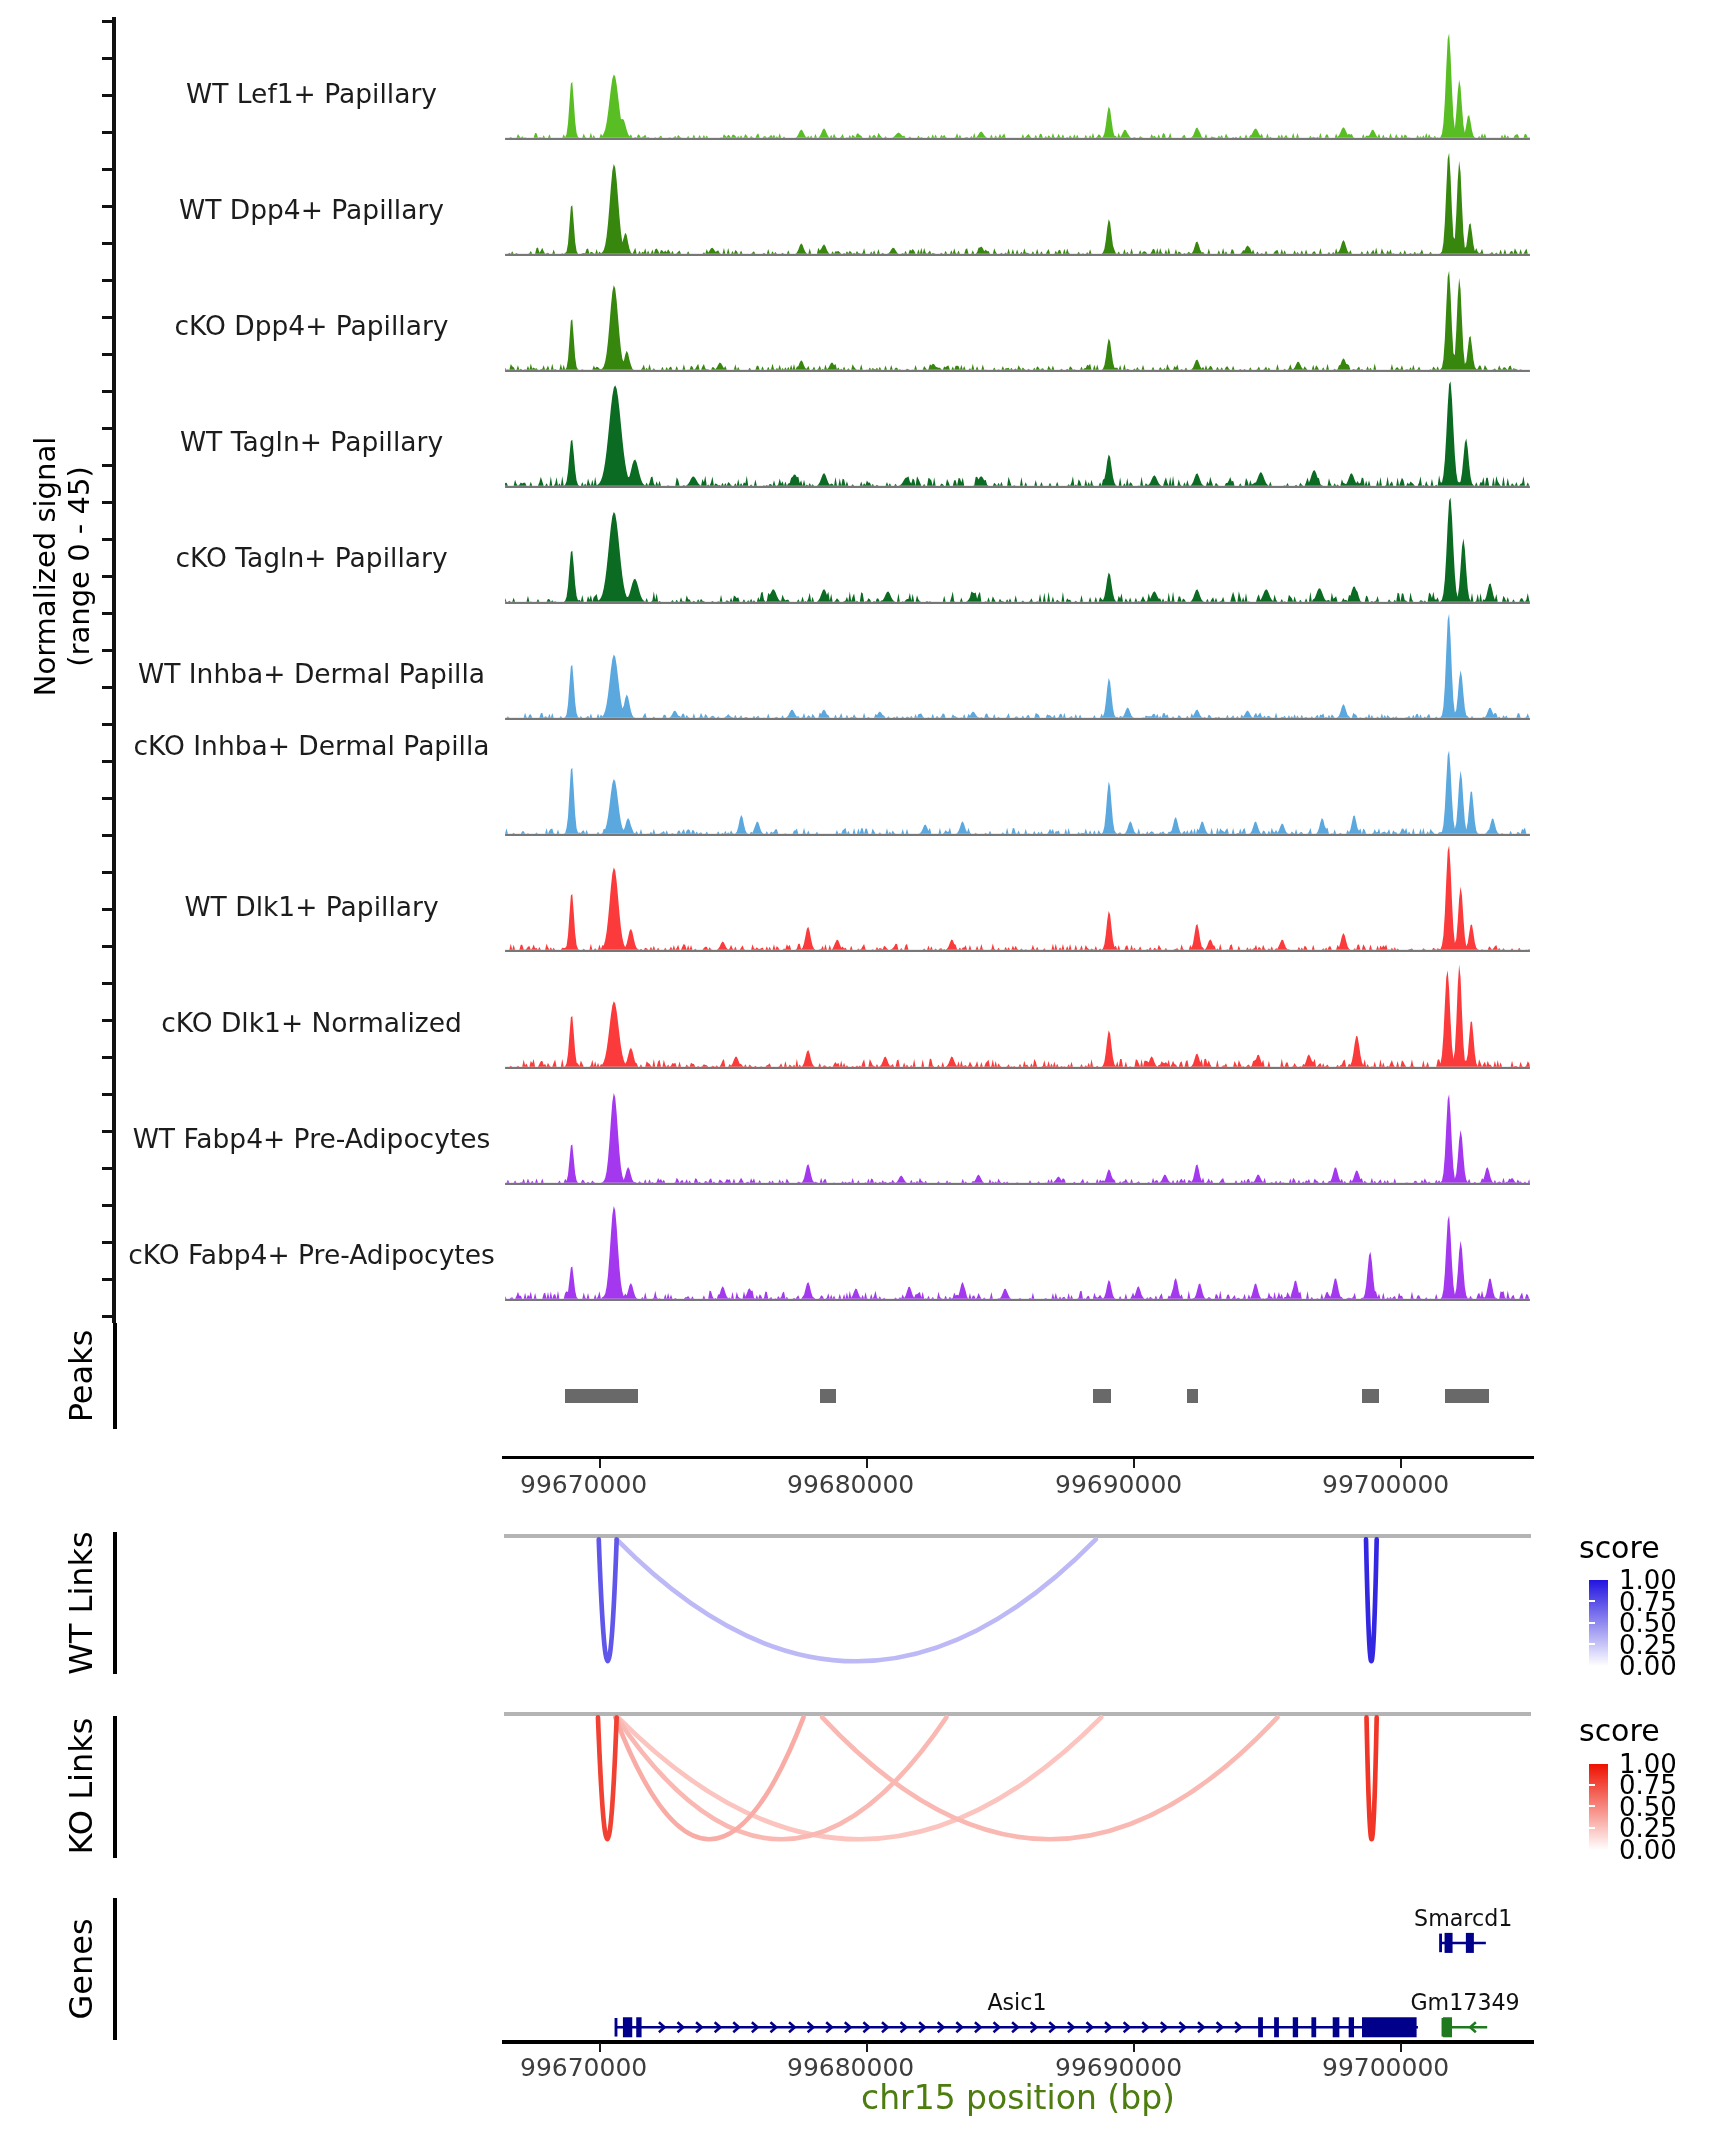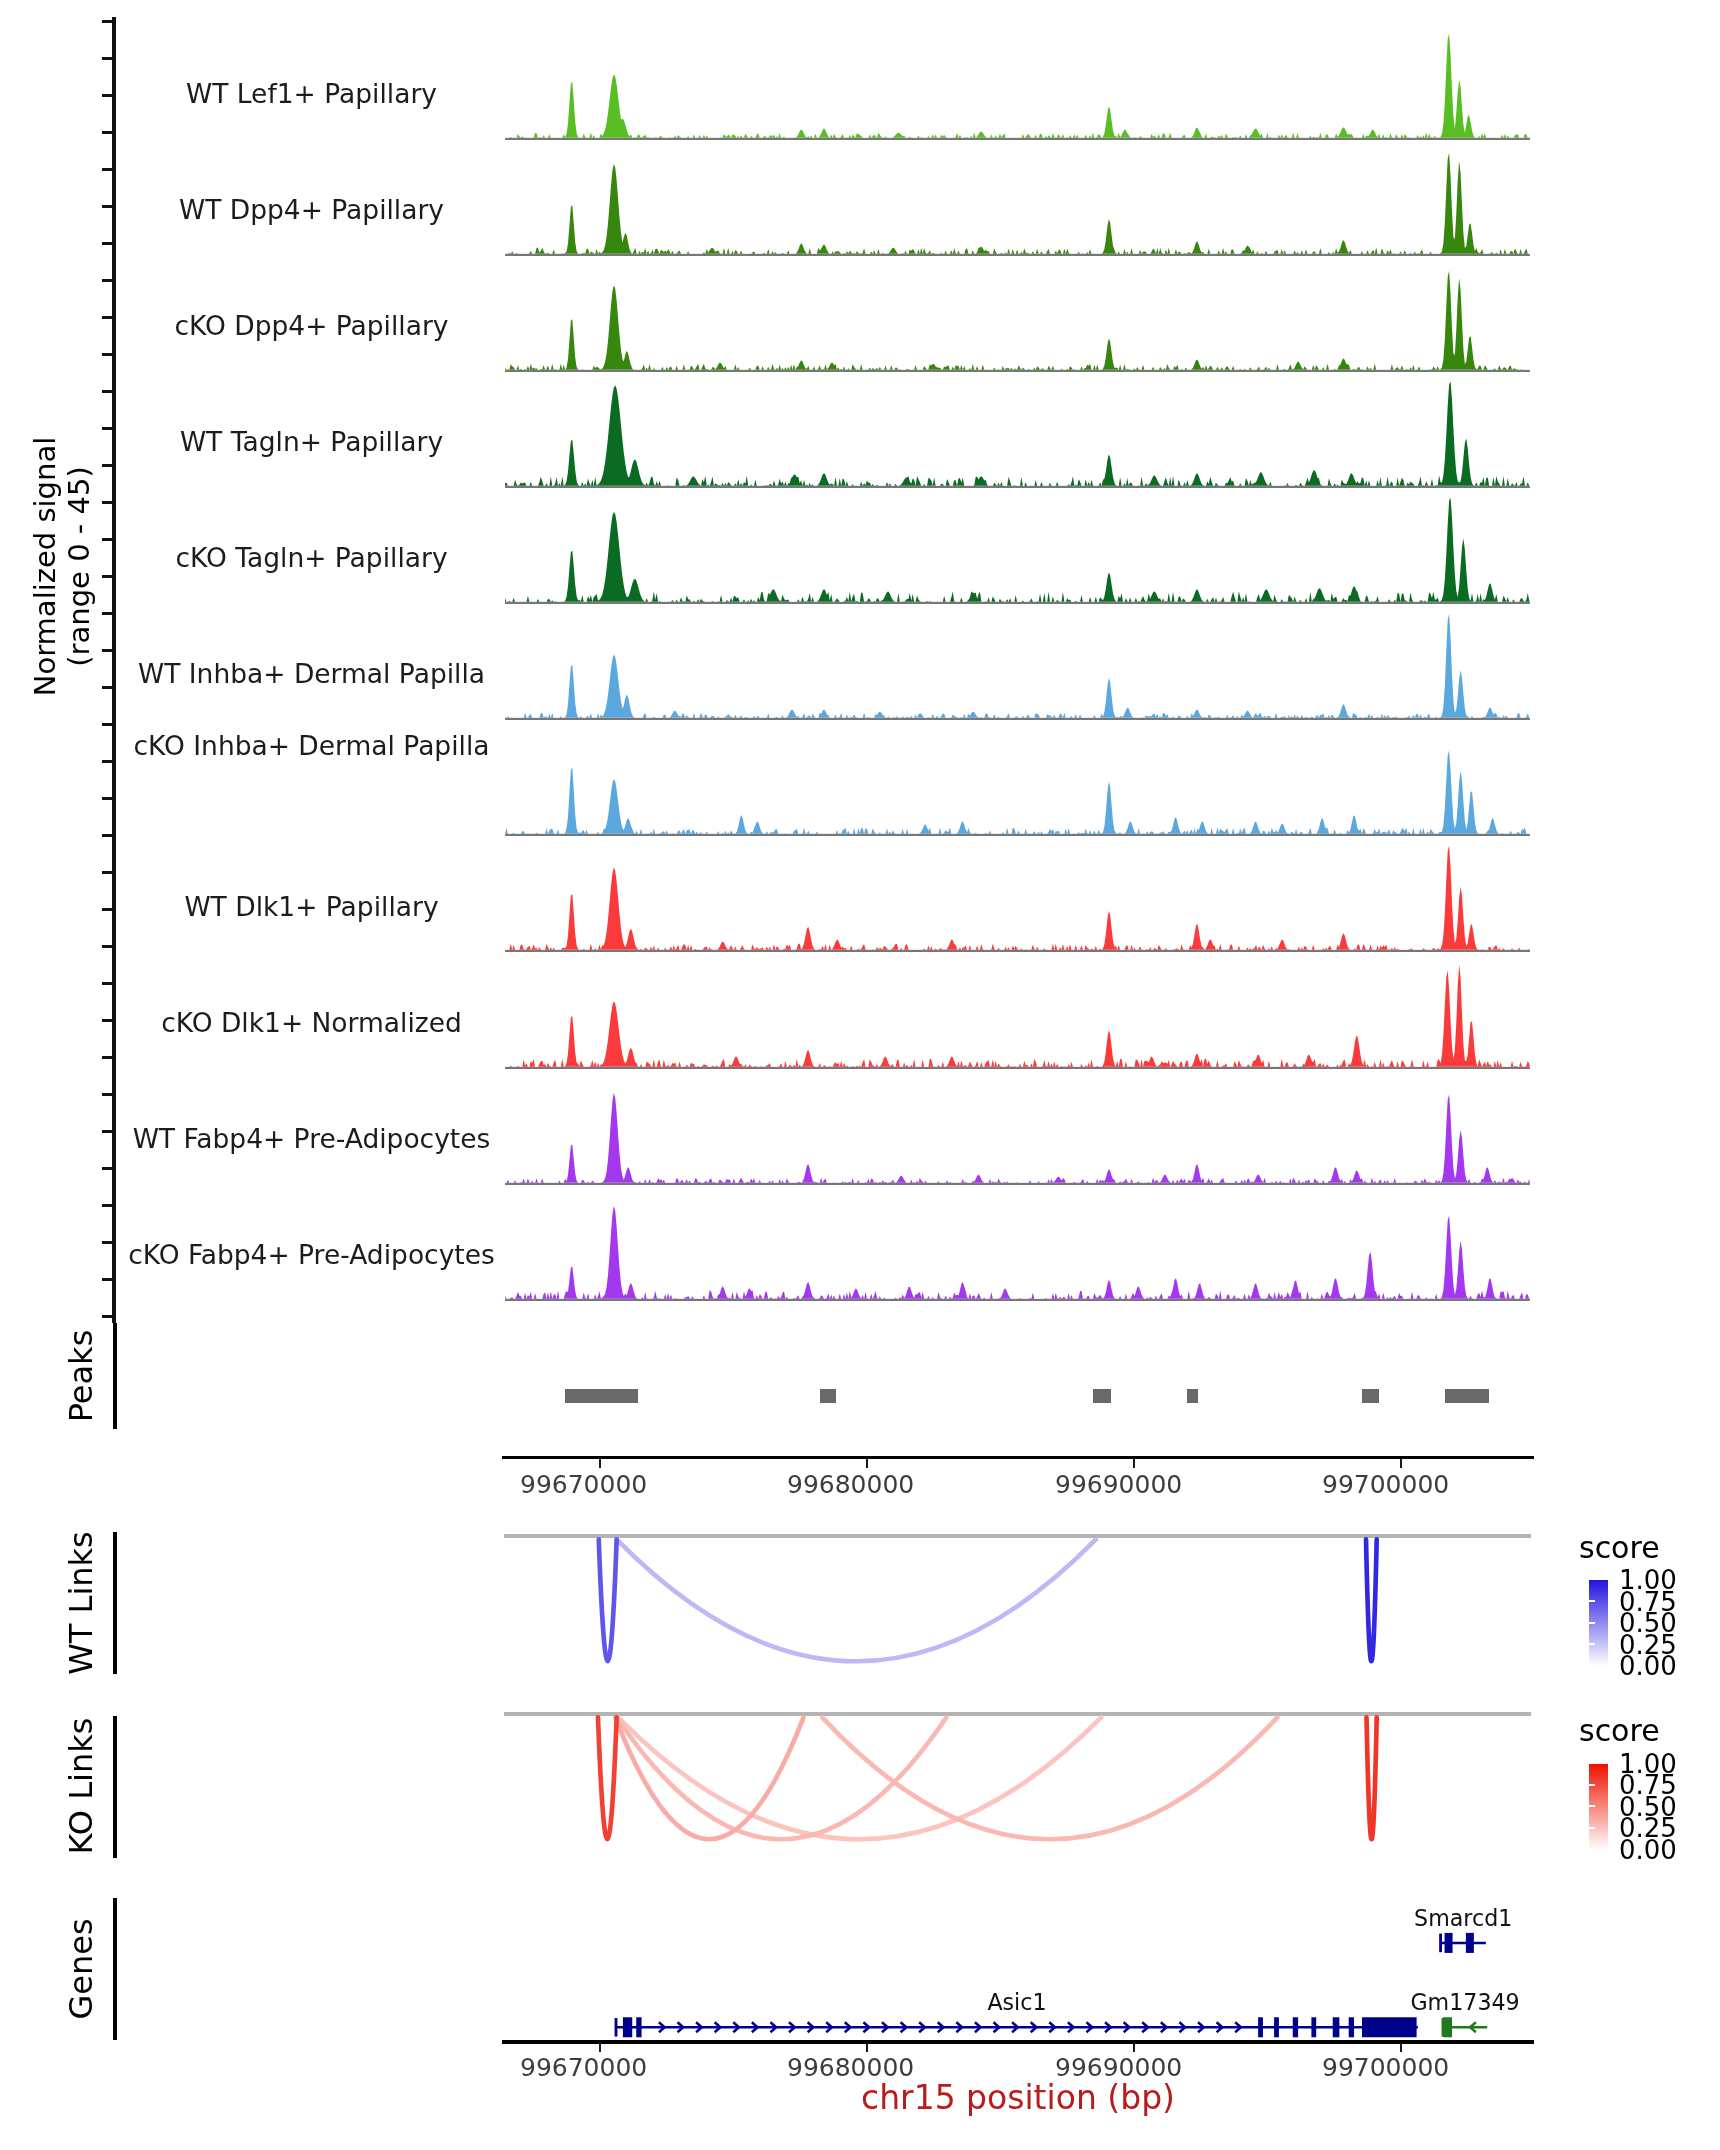--- a/index.html
+++ b/index.html
@@ -17,21 +17,21 @@
   
   .track-label{left:68px;width:487px;height:37px;line-height:37px;text-align:center;
     font-size:26.5px;color:#1c1c1c;position:absolute;}
   .cov-svg{position:absolute;left:504px;width:1027px;height:113px;}
   
   .peak-box{position:absolute;top:1389px;height:14.3px;}
   
   .axis-line{left:502px;width:1032px;background:#000;}
   .axis-tick{position:absolute;width:2.2px;height:9.3px;background:#1a1a1a;}
   .axis-ticklabel{position:absolute;width:158px;font-size:25px;color:#3d3d3d;}
-  #axis-title{left:552px;top:2078px;width:932px;text-align:center;font-size:33px;color:#b91c1c;}
+  #axis-title{left:552px;top:2078px;width:932px;text-align:center;font-size:33px;color:#4d7c0f;}
   
   .link-topline{left:504px;width:1027px;height:4.3px;background:#b4b4b4;}
   .arc-svg{position:absolute;left:504px;width:1027px;height:129px;overflow:visible;}
   .legend-title{left:1579px;width:158px;font-size:30px;color:#000;}
   .legend-bar{left:1589px;width:18.6px;height:86px;}
   .legend-ticklabel{position:absolute;left:1619px;width:93px;font-size:26px;color:#000;line-height:26px;}
   .bar-tick{position:absolute;width:5.7px;height:2.2px;background:#fff;}
   #genes-svg{left:504px;top:1900px;width:1027px;height:143px;overflow:visible;}
 </style>
 </head>

